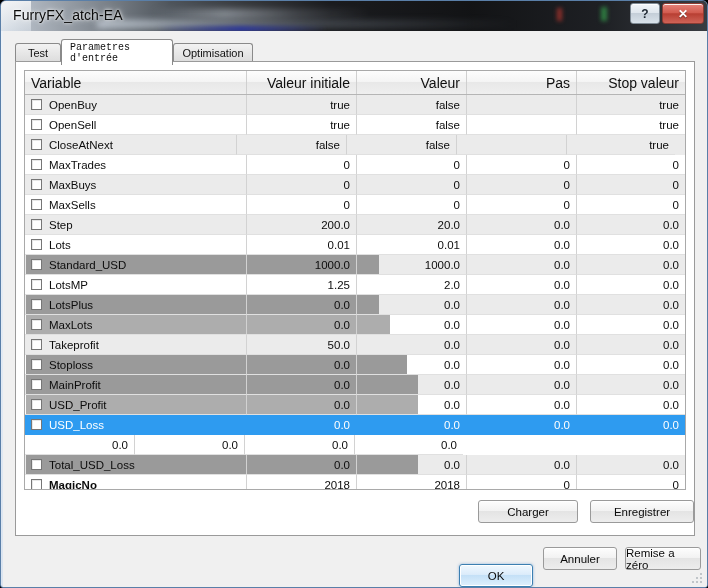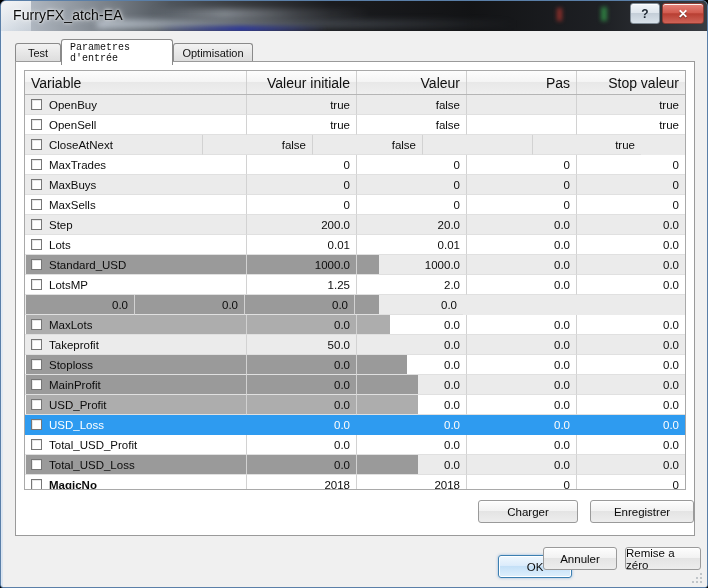--- a/index.html
+++ b/index.html
@@ -151,21 +151,21 @@
   }
   .btn.primary{
     border:1px solid #3c7fb1;
     background:linear-gradient(to bottom,#f0f8fe 0%,#dcecfb 45%,#c4e0f7 50%,#dff0fd 100%);
     box-shadow:0 0 0 1px #fff inset,0 0 3px rgba(60,130,200,.55);
   }
   .btn-charger{position:absolute;left:462px;top:438px;width:100px;}
   .btn-enreg{position:absolute;left:574px;top:438px;width:104px;}
 
   .footer{position:absolute;left:0;top:505px;width:704px;height:51px;}
-  .btn-ok{position:absolute;left:456px;top:19px;width:74px;margin-left:39px;}
+  .btn-ok{position:absolute;left:456px;top:28px;width:74px;}
   .btn-cancel{position:absolute;left:540px;top:11px;width:74px;}
   .btn-reset{position:absolute;left:622px;top:11px;width:76px;}
 
   .resizer{position:absolute;right:3px;bottom:2px;width:12px;height:12px;opacity:.55;}
   .resizer i{position:absolute;width:2px;height:2px;background:#9aa2aa;display:block;}
 </style>
 </head>
 <body>
 
 <div class="window">
@@ -217,21 +217,21 @@
               <div class="cell name" style="width: 222px;">
                 <span class="chk"></span>
                 <span>OpenSell</span>
               </div>
               <div class="cell r" style="width: 110px;">true</div>
               <div class="cell r" style="width: 110px;">false</div>
               <div class="cell r" style="width: 110px;"></div>
               <div class="cell r" style="width: 108px;">true</div>
             </div>
             <div class="row alt">
-              <div class="cell name" style="width: 178px; text-align: right;">
+              <div class="cell name" style="width: 212px; text-align: right;">
                 <span class="chk"></span>
                 <span>CloseAtNext</span>
               </div>
               <div class="cell r" style="width: 110px;">false</div>
               <div class="cell r" style="width: 110px;">false</div>
               <div class="cell r" style="width: 110px;"></div>
               <div class="cell r" style="width: 108px;">true</div>
             </div>
             <div class="row">
               <div class="cell name" style="width: 222px;">
@@ -299,20 +299,24 @@
                 <span class="chk"></span>
                 <span>LotsMP</span>
               </div>
               <div class="cell r" style="width: 110px;">1.25</div>
               <div class="cell r" style="width: 110px;">2.0</div>
               <div class="cell r" style="width: 110px;">0.0</div>
               <div class="cell r" style="width: 108px;">0.0</div>
             </div>
             <div class="row alt">
               <div class="bar" style="width: 353px;"></div>
+              <div class="cell name" style="width: 222px; background: transparent;">
+                <span class="chk"></span>
+                <span>LotsPlus</span>
+              </div>
               <div class="cell r" style="width: 110px; background: transparent;">0.0</div>
               <div class="cell r" style="width: 110px; background: transparent;">0.0</div>
               <div class="cell r" style="width: 110px; background: transparent;">0.0</div>
               <div class="cell r" style="width: 108px; background: transparent;">0.0</div>
             </div>
             <div class="row">
               <div class="bar lt" style="width: 364px;"></div>
               <div class="cell name" style="width: 222px; background: transparent;">
                 <span class="chk"></span>
                 <span>MaxLots</span>
@@ -369,24 +373,20 @@
               <div class="cell name" style="width: 222px;">
                 <span class="chk"></span>
                 <span>USD_Loss</span>
               </div>
               <div class="cell r" style="width: 110px;">0.0</div>
               <div class="cell r" style="width: 110px;">0.0</div>
               <div class="cell r" style="width: 110px;">0.0</div>
               <div class="cell r" style="width: 108px;">0.0</div>
             </div>
             <div class="row">
-              <div class="cell name" style="width: 222px;">
-                <span class="chk"></span>
-                <span>Total_USD_Profit</span>
-              </div>
               <div class="cell r" style="width: 110px;">0.0</div>
               <div class="cell r" style="width: 110px;">0.0</div>
               <div class="cell r" style="width: 110px;">0.0</div>
               <div class="cell r" style="width: 108px;">0.0</div>
             </div>
             <div class="row alt">
               <div class="bar" style="width: 392px;"></div>
               <div class="cell name" style="width: 222px; background: transparent;">
                 <span class="chk"></span>
                 <span>Total_USD_Loss</span>

